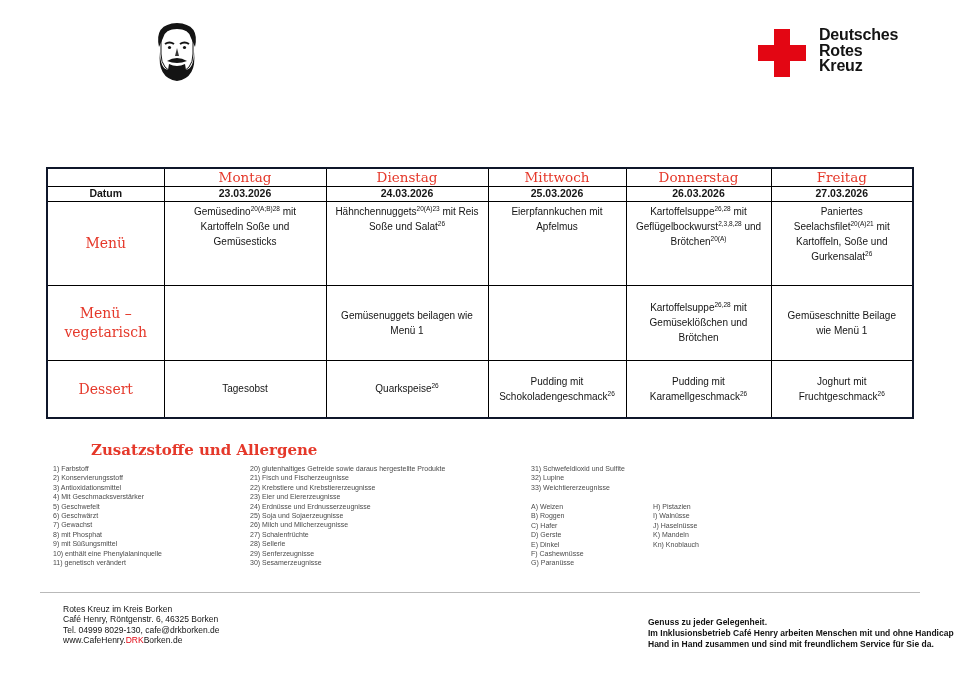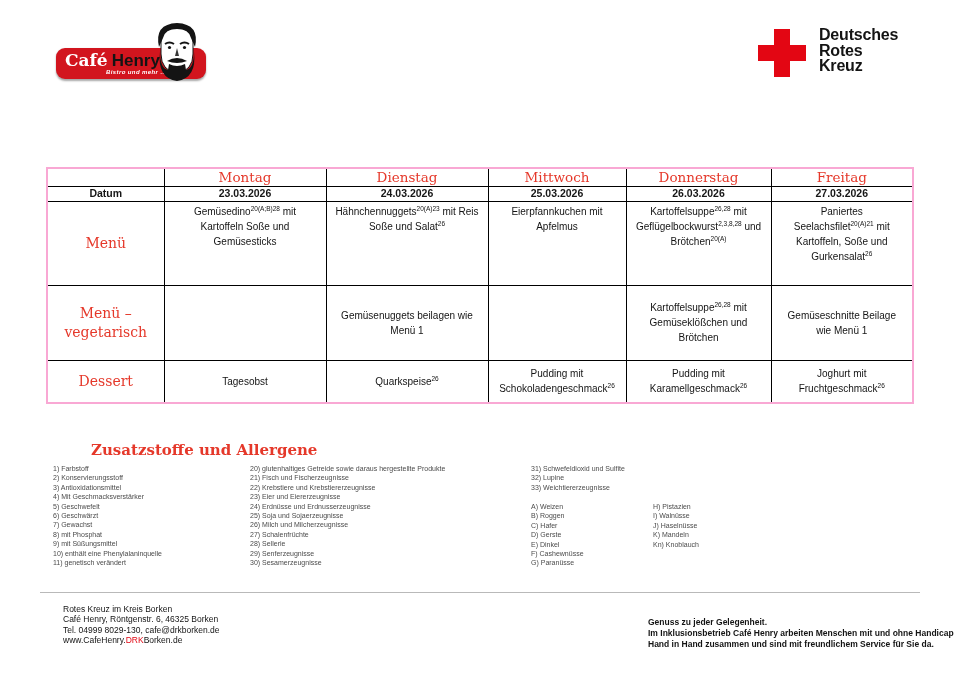--- a/index.html
+++ b/index.html
@@ -43,21 +43,21 @@
   .drk-text span{display:block;}
 
   
   .title{position:absolute;left:45px;top:100px;font-weight:700;font-size:29px;letter-spacing:-.4px;white-space:nowrap;}
   .title .t-red{color:var(--red-title);}
   .title .t-black{color:#141414;margin-left:8px;}
 
   
   table.menu{
     position:absolute;left:46px;top:167px;border-collapse:collapse;table-layout:fixed;
-    border:2px solid #f9a8d4;
+    border:2px solid #0f172a;
   }
   table.menu td{border:1.5px solid #000;overflow:hidden;}
   .day-row td{height:18px;}
   .day-cell{
     font-family:"DejaVu Serif",serif;color:var(--red-soft);
     font-size:13.5px;text-align:center;vertical-align:middle;line-height:1;
   }
   .date-row td{height:15px;}
   .datum-cell,.date-cell{
     font-weight:700;font-size:10.5px;text-align:center;vertical-align:middle;line-height:1;margin-top:29px;
@@ -66,21 +66,21 @@
     font-family:"DejaVu Serif",serif;color:var(--red-soft);
     font-size:14px;text-align:center;vertical-align:middle;line-height:1.3;padding:0 6px;
   }
   .content-cell{
     font-size:10px;text-align:center;vertical-align:middle;
     line-height:1.5;padding:2px 8px;color:#141414;
   }
   .row-menu td{height:84px;}
   .row-menu .content-cell{vertical-align:top;}
   .row-veg td{height:75px;}
-  .row-dessert td{height:43px;margin-top:24px;}
+  .row-dessert td{height:58px;margin-top:24px;}
   sup{font-size:6.5px;line-height:0;vertical-align:super;letter-spacing:0;}
 
   
   .alg-heading{
     position:absolute;left:52px;top:441px;
     font-family:"DejaVu Serif",serif;font-weight:700;font-size:15px;color:var(--red-soft);margin-left:39px;
   }
   .alg-col{position:absolute;font-size:7px;line-height:9.4px;color:var(--gray-list);white-space:nowrap;}
   .alg-col1{left:53px;top:464px;}
   .alg-col2{left:250px;top:464px;}
@@ -96,26 +96,20 @@
   .footer-right{position:absolute;left:648px;top:617px;font-size:8.5px;line-height:11px;color:#141414;}
   .footer-right .headline{font-weight:700;}
   .footer-right div{white-space:nowrap;font-weight:bold;}
 </style>
 </head>
 <body>
 
 <div class="page">
 
   <div class="cafe-logo">
-    <div class="cafe-rect">
-      <div class="cafe-name">
-        <span class="cafe-word1">Café</span><span class="cafe-word2">Henry</span>
-      </div>
-      <div class="cafe-tagline">Bistro und mehr ...</div>
-    </div>
     <svg class="portrait" viewBox="0 0 48 62">
       <path d="M8 22 Q8 8 24 8 Q40 8 40 22 L40 34 Q40 50 24 54 Q8 50 8 34 Z" fill="#ffffff" stroke="#141414" stroke-width="1"></path>
       <path d="M6 27 Q1 4 24 3 Q47 4 42 27 L38 18 Q36 9 24 9 Q12 9 10 18 Z" fill="#141414"></path>
       <path d="M12 24 Q16.5 21 21 24" fill="none" stroke="#141414" stroke-width="2"></path>
       <path d="M27 24 Q31.5 21 36 24" fill="none" stroke="#141414" stroke-width="2"></path>
       <circle cx="16.5" cy="27.5" r="1.6" fill="#141414"></circle>
       <circle cx="31.5" cy="27.5" r="1.6" fill="#141414"></circle>
       <path d="M24 28 L26 36 L22 36 Z" fill="#141414" opacity=".85"></path>
       <path d="M14 41 Q24 35 34 41 Q24 45 14 41 Z" fill="#141414"></path>
       <path d="M7 32 Q4 58 24 61 Q44 58 41 32 Q41 48 33 50 L32 44 Q24 48 16 44 L15 50 Q7 48 7 32 Z" fill="#141414"></path>

